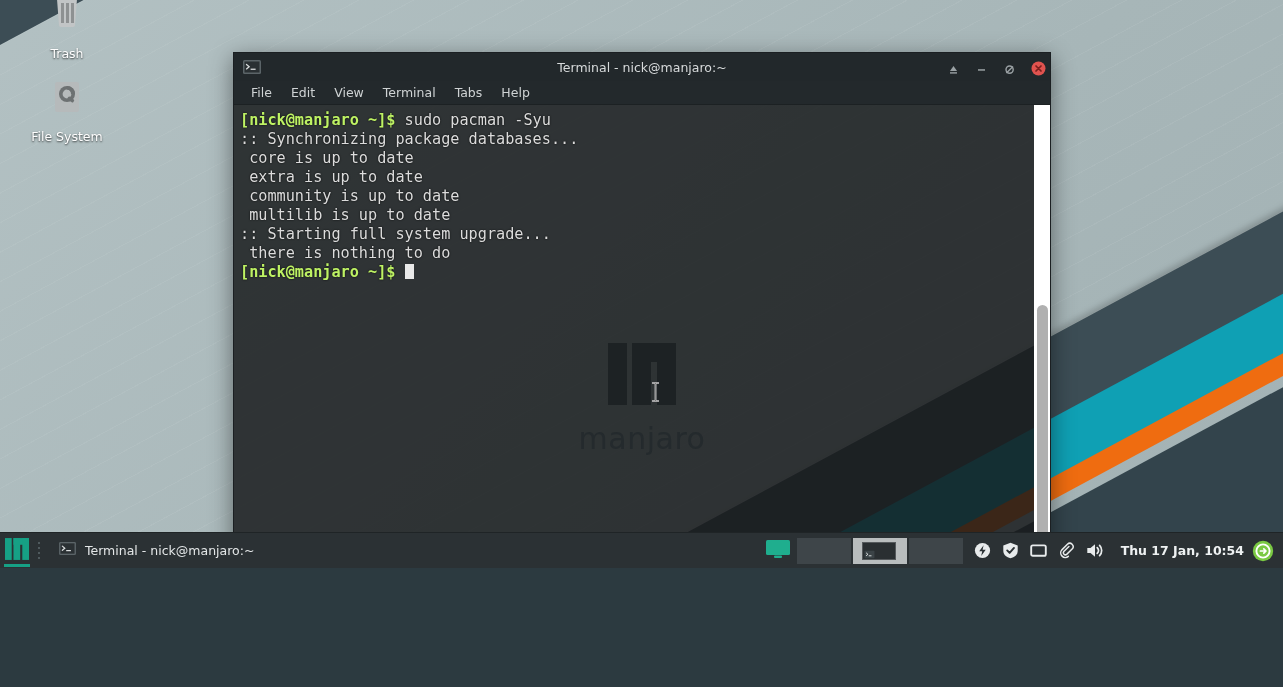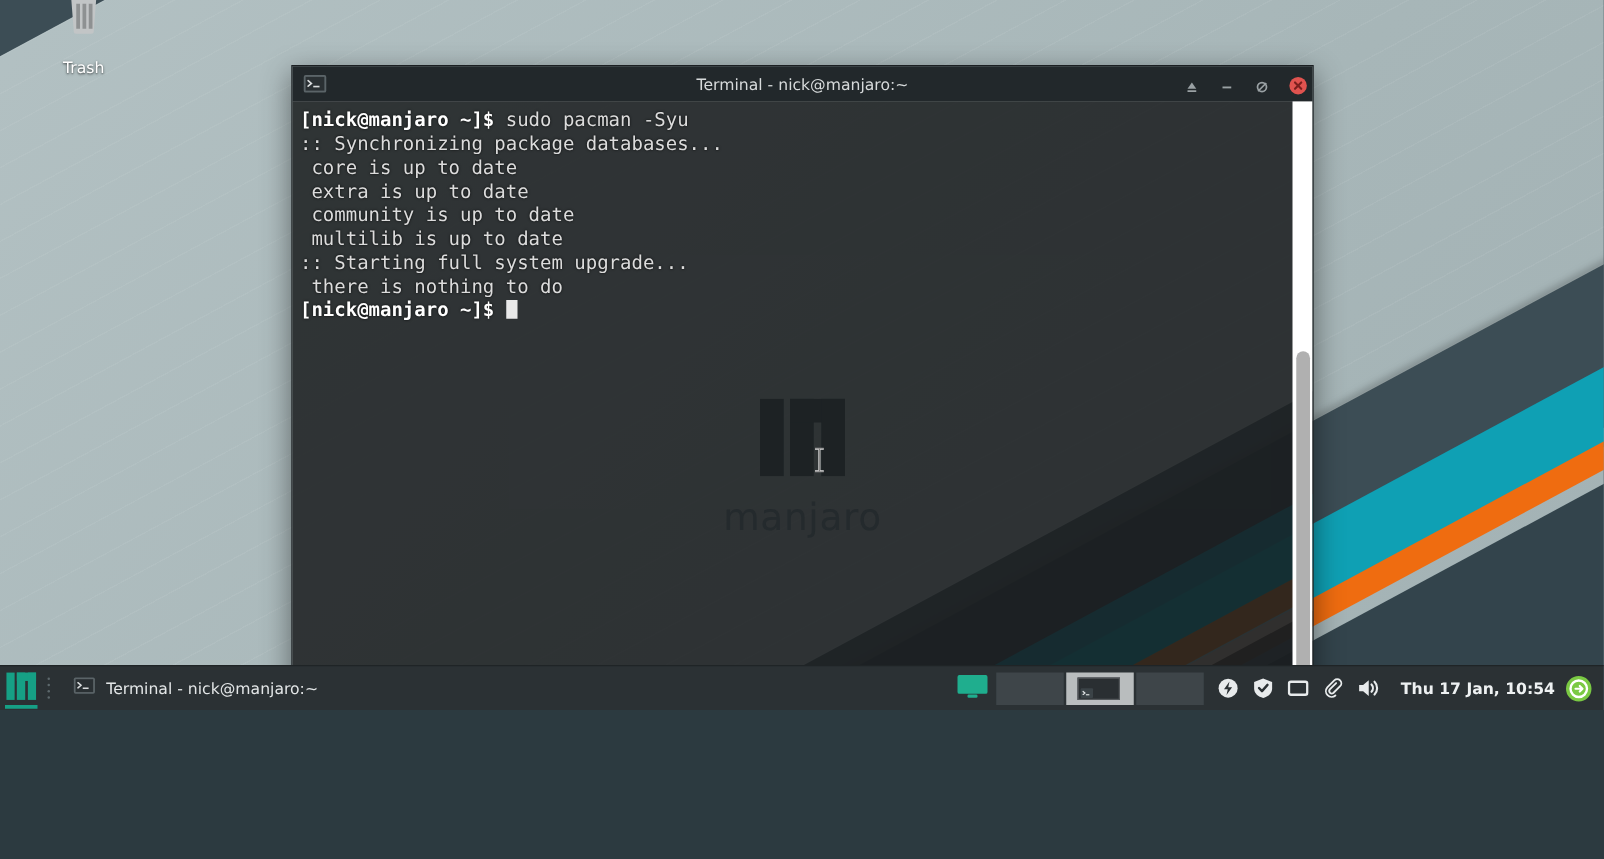--- a/index.html
+++ b/index.html
@@ -152,21 +152,21 @@
     display:block; margin-top:12px; color:#242a2d; font-size:30px;
     letter-spacing:.5px; font-family:"DejaVu Sans", sans-serif;
   }
 
   #term-text{
     position:absolute; left:6px; top:6px; right:26px;
     font-family:"DejaVu Sans Mono","Liberation Mono",monospace;
     font-size:15.2px; line-height:19px; color:#dcdcdc;
     white-space:pre; text-shadow:0 0 2px rgba(0,0,0,.9);
   }
-  .prompt{ color:#ffffff; font-weight:bold; }
+  .prompt{ color:#bef264; font-weight:bold; }
   .cursor{
     display:inline-block; width:9px; height:15px; background:#e9e9e9;
     vertical-align:-2px;
   }
 
   
   #term-scroll{
     position:absolute; right:0; top:0; width:16px; height:460px;
     background:#ffffff;
   }
@@ -246,20 +246,32 @@
         <rect x="11" y="-1" width="24" height="4" rx="1" fill="#c9cccd"></rect>
         <path d="M13 3 h20 l-2 26 a2 2 0 0 1 -2 2 h-12 a2 2 0 0 1 -2 -2 z" fill="#c2c5c6"></path>
         <rect x="17" y="7" width="3" height="20" fill="#8e9192"></rect>
         <rect x="22" y="7" width="3" height="20" fill="#8e9192"></rect>
         <rect x="27" y="7" width="3" height="20" fill="#8e9192"></rect>
       </svg>
     </span>
     <span>Trash</span>
   </div>
 
+  <div class="desk-icon" style="left:12px; top:79px;">
+    <span class="glyph">
+      <svg width="46" height="46" viewBox="0 0 46 46">
+        <rect x="11" y="3" width="24" height="30" rx="2" fill="#b6babb"></rect>
+        <circle cx="23" cy="15" r="8" fill="#6d7172"></circle>
+        <circle cx="23" cy="15" r="4.4" fill="#b6babb"></circle>
+        <path d="M27 15 a4.4 4.4 0 0 0 -4 -4.4 l0 -3.6 a8 8 0 0 1 8 8 z" fill="#6d7172"></path>
+        <rect x="25" y="17" width="7" height="3.4" rx="1.2" fill="#6d7172" transform="rotate(36 25 17)"></rect>
+      </svg>
+    </span>
+    <span>File System</span>
+  </div>
 
 
   <div id="term-window">
 
     <div id="titlebar">
       <span class="tb-icon">
         <svg width="20" height="16" viewBox="0 0 20 16">
           <rect x="1" y="1" width="18" height="14" rx="1.5" fill="#5b6468"></rect>
           <rect x="2.5" y="2.5" width="15" height="11" fill="#2a3033"></rect>
           <path d="M4.5 5.5 l2.6 2.2 -2.6 2.2" stroke="#d9dcdd" stroke-width="1.3" fill="none" stroke-linecap="round"></path>
@@ -288,20 +300,28 @@
         </span>
         <span class="tb-btn">
           <svg width="15" height="15" viewBox="0 0 15 15">
             <circle cx="7.5" cy="7.5" r="7" fill="#e0534f"></circle>
             <path d="M5 5 L10 10 M10 5 L5 10" stroke="#7a1f1d" stroke-width="1.7" stroke-linecap="round"></path>
           </svg>
         </span>
       </div>
     </div>
 
+    <div id="menubar">
+      <span class="mi">File</span>
+      <span class="mi">Edit</span>
+      <span class="mi">View</span>
+      <span class="mi">Terminal</span>
+      <span class="mi">Tabs</span>
+      <span class="mi">Help</span>
+    </div>
 
     <div id="term-body">
 
       <div id="term-bleed">
         <div class="wp-layer">
           <div class="band stripe-yellow"></div>
           <div class="band stripe-green"></div>
           <div class="band slab-dark-upper"></div>
           <div class="band slab-light"></div>
           <div class="band slab-dark-lower"></div>

